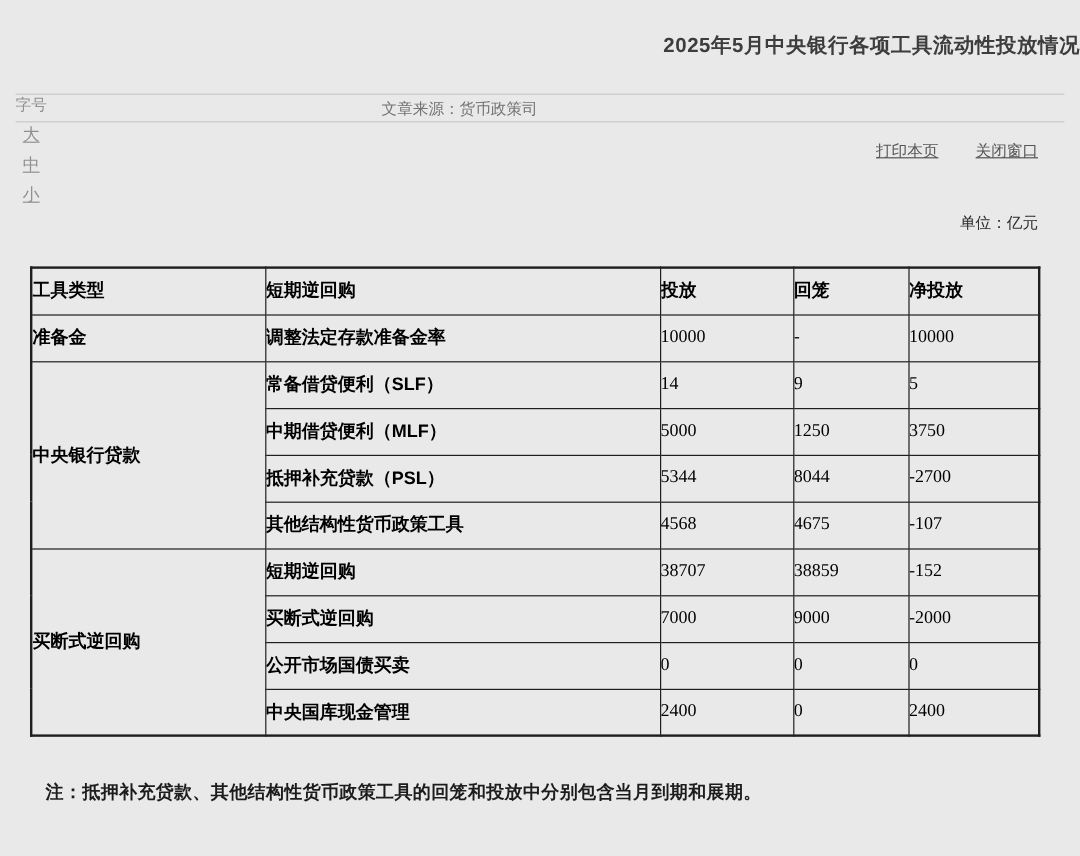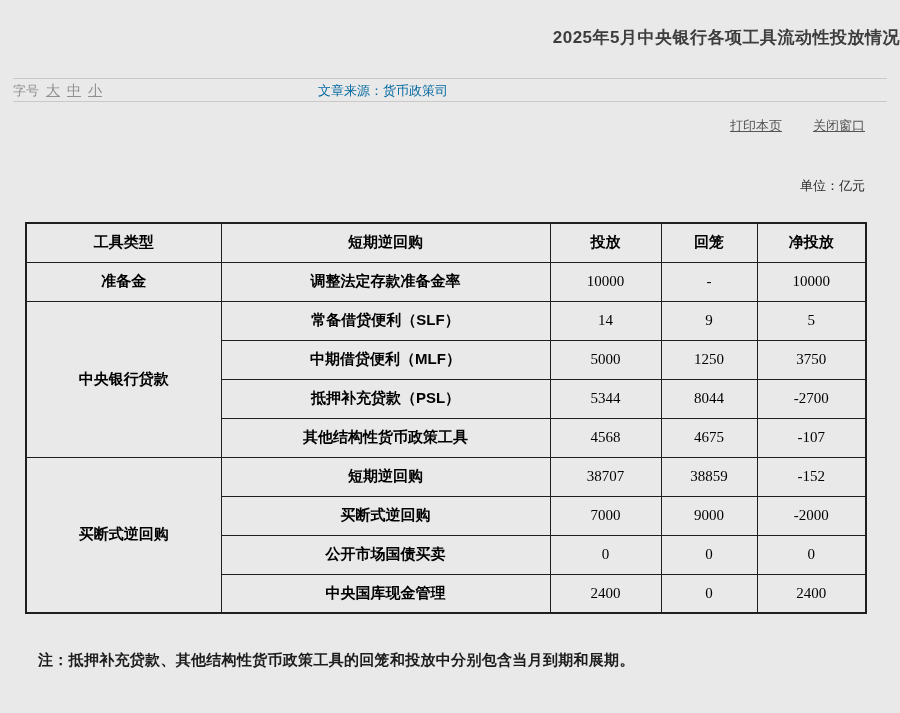--- a/index.html
+++ b/index.html
@@ -24,31 +24,31 @@
     position: absolute;
     top: 78px; left: 13px;
     width: 874px; height: 24px;
     border-top: 1px solid #c9c9c9;
     border-bottom: 1px solid #c9c9c9;
   }
   .meta-left {
     position: absolute;
     left: 0; top: 0; height: 24px;
     display: flex; align-items: center; gap: 7px;
-    font-size: 13px; color: #8f8f8f;
+    font-size: 13px; color: #8f8f8f; flex-direction: column;
   }
   .meta-left a {
     color: #8f8f8f; text-decoration: underline; cursor: pointer;
     font-size: 14px;
   }
   .meta-source {
     position: absolute;
     left: 305px; top: 0; height: 24px;
     display: flex; align-items: center;
-    font-size: 13px; color: #0369a1;
+    font-size: 13px; color: #737373;
   }
   .meta-time {
     position: absolute;
     right: 22px; top: 0; height: 24px;
     display: flex; align-items: center;
     font-size: 13px; color: #7c7c7c;
   }
   .action-links {
     position: absolute;
     top: 117px; right: 35px;
@@ -67,21 +67,21 @@
   }
   table.liquidity {
     position: absolute;
     top: 222px; left: 25px;
     width: 840px;
     border-collapse: collapse;
     table-layout: fixed;
   }
   table.liquidity th, table.liquidity td {
     border: 1px solid #1f1f1f;
-    text-align: center;
+    text-align: left;
     vertical-align: middle;
     height: 39px;
     font-size: 15px;
     color: #000;
     overflow: hidden;
   }
   table.liquidity { border: 2px solid #1f1f1f; }
   table.liquidity th { font-weight: bold; }
   td.cjk { font-weight: bold; font-size: 14.5px; margin-top: 30px; }
   td.num {

